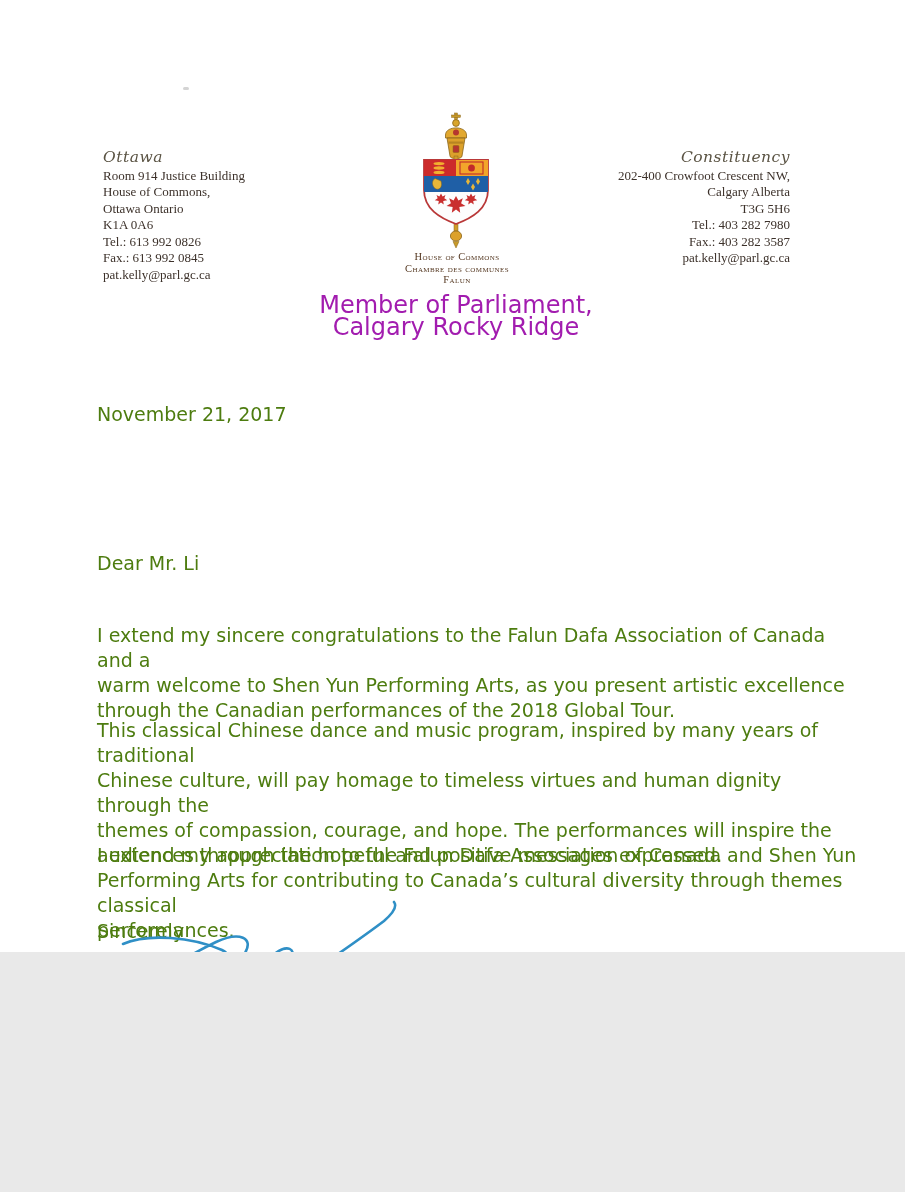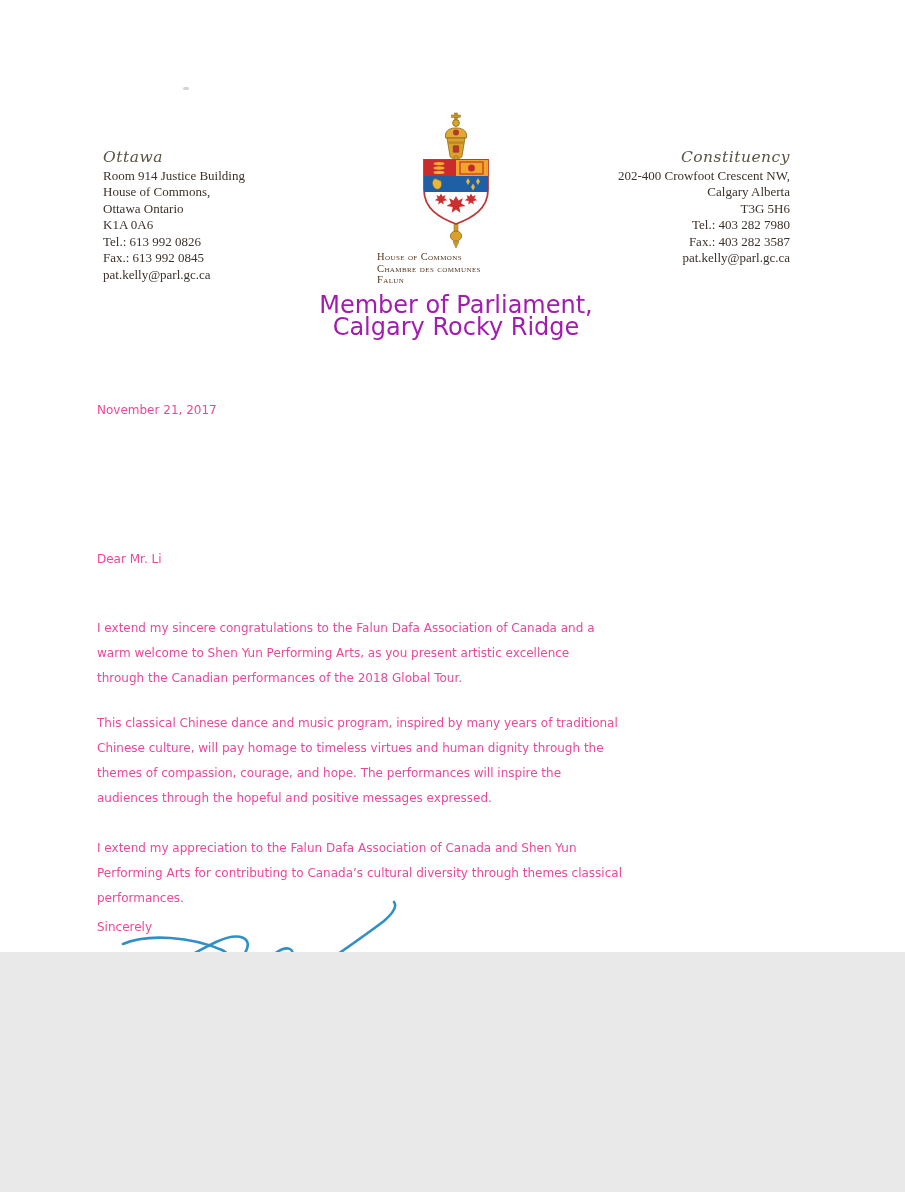--- a/index.html
+++ b/index.html
@@ -18,36 +18,36 @@
   .addr-constituency { right:115px; text-align:right; }
   .script-title {
     font-family:"DejaVu Serif", serif; font-style:italic;
     font-size:15.5px; color:#5a5343; letter-spacing:0.5px;
     margin-bottom:2px; display:block;
   }
   .addr span { display:block; }
 
   .crest-wrap { position:absolute; left:412px; top:112px; width:88px; }
   .crest-caption {
-    position:absolute; left:377px; top:251px; width:160px; text-align:left;
+    position:absolute; left:377px; top:251px; width:160px; text-align:center;
     font-family:"Liberation Serif", serif; font-variant:small-caps;
     font-size:10.5px; line-height:11.5px; letter-spacing:0.4px; color:#53361f;
   }
   .crest-caption span { display:block; }
 
   .member-block { position:absolute; left:300px; top:294px; width:312px; text-align:center; }
   .member-name {
     font-size:24px; font-weight:bold; font-style:italic; color:#262626;
     letter-spacing:0.5px; margin-bottom:6px;
   }
   .member-sub { font-size:24px; line-height:22px; color:#a21caf; }
   .member-sub span { display:block; }
 
   
-  .bodytext { position:absolute; left:97px; font-size:12px; color:#ec4899; }
+  .bodytext { position:absolute; left:97px; font-size:19px; color:#4d7c0f; }
   .date-line   { top:403px; }
   .salutation  { top:552px; }
   .para { width:760px; line-height:25px; white-space:pre-line; }
   .para-1 { top:604px; }
   .para-2 { top:699px; }
   .para-3 { top:824px; }
   .closing { top:920px; }
   .signer { top:1019px; line-height:26px; }
   .signer span { display:block; }
 

